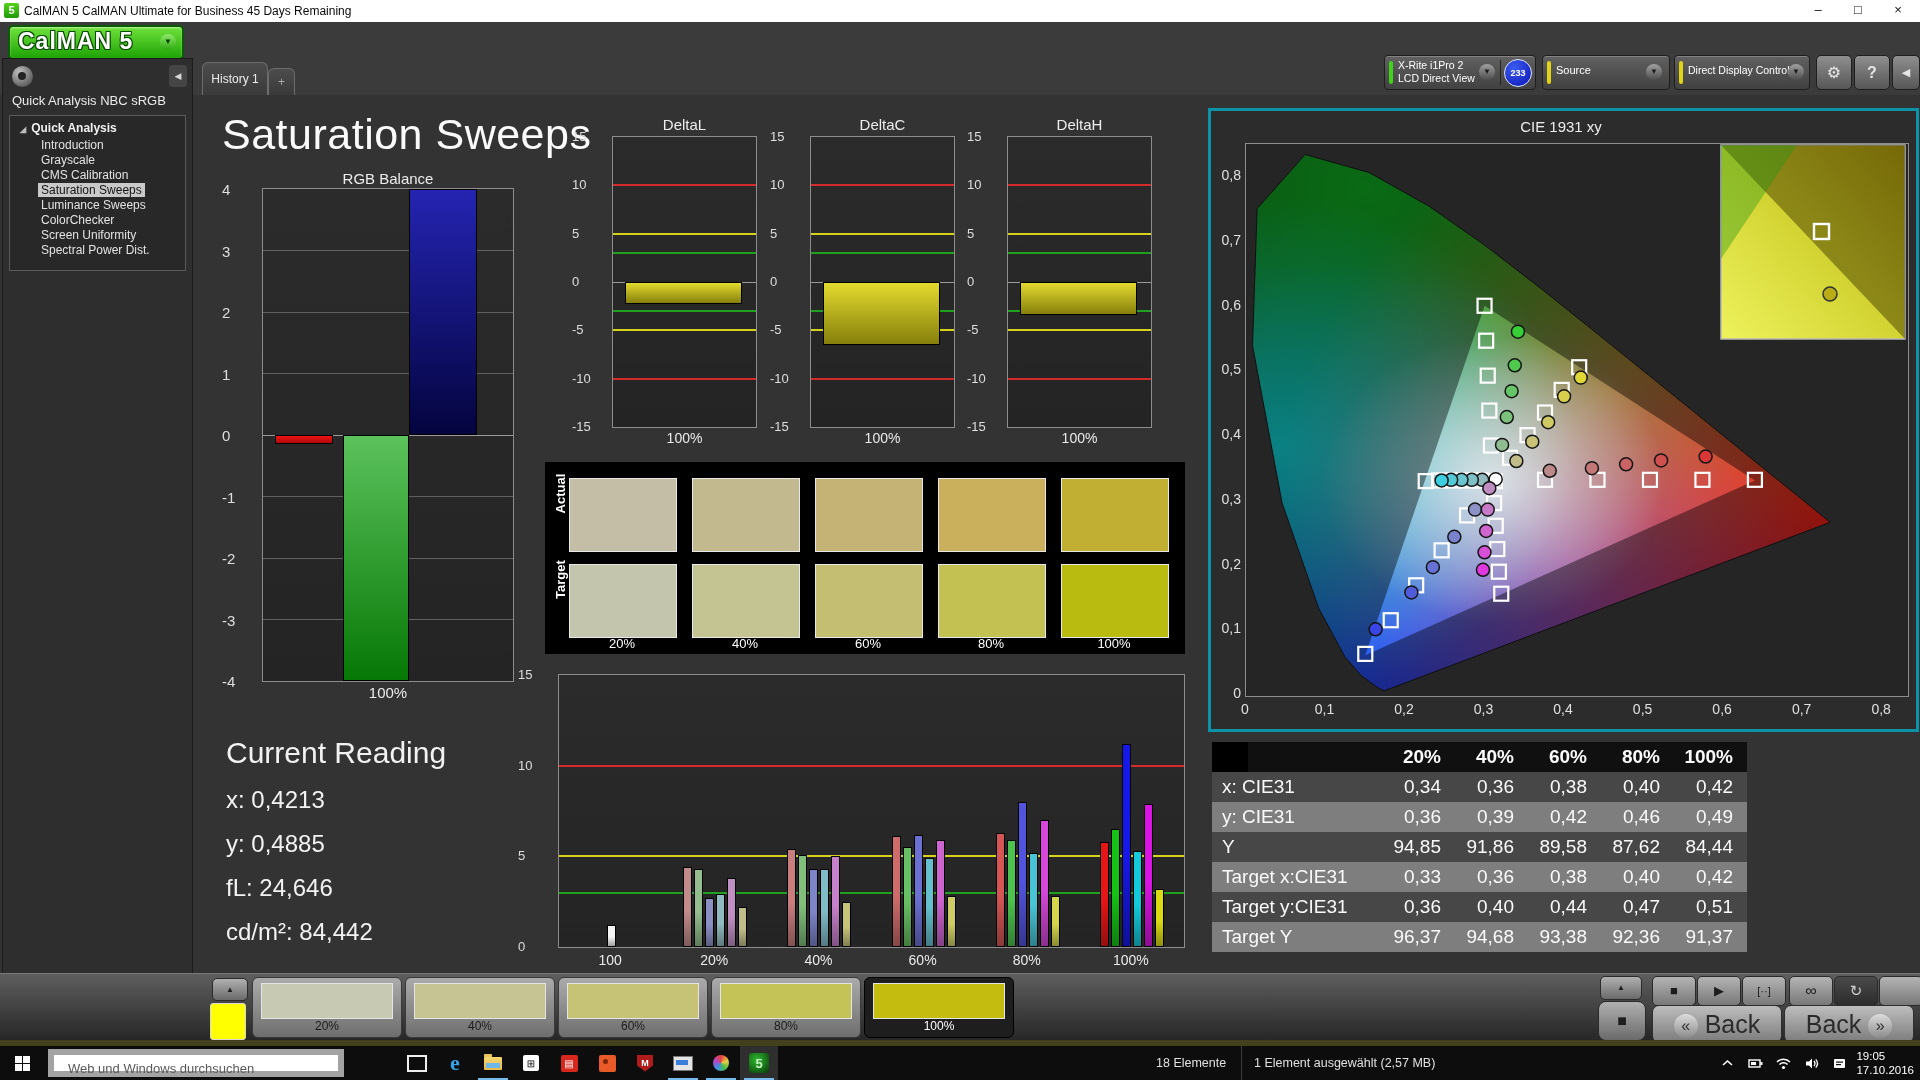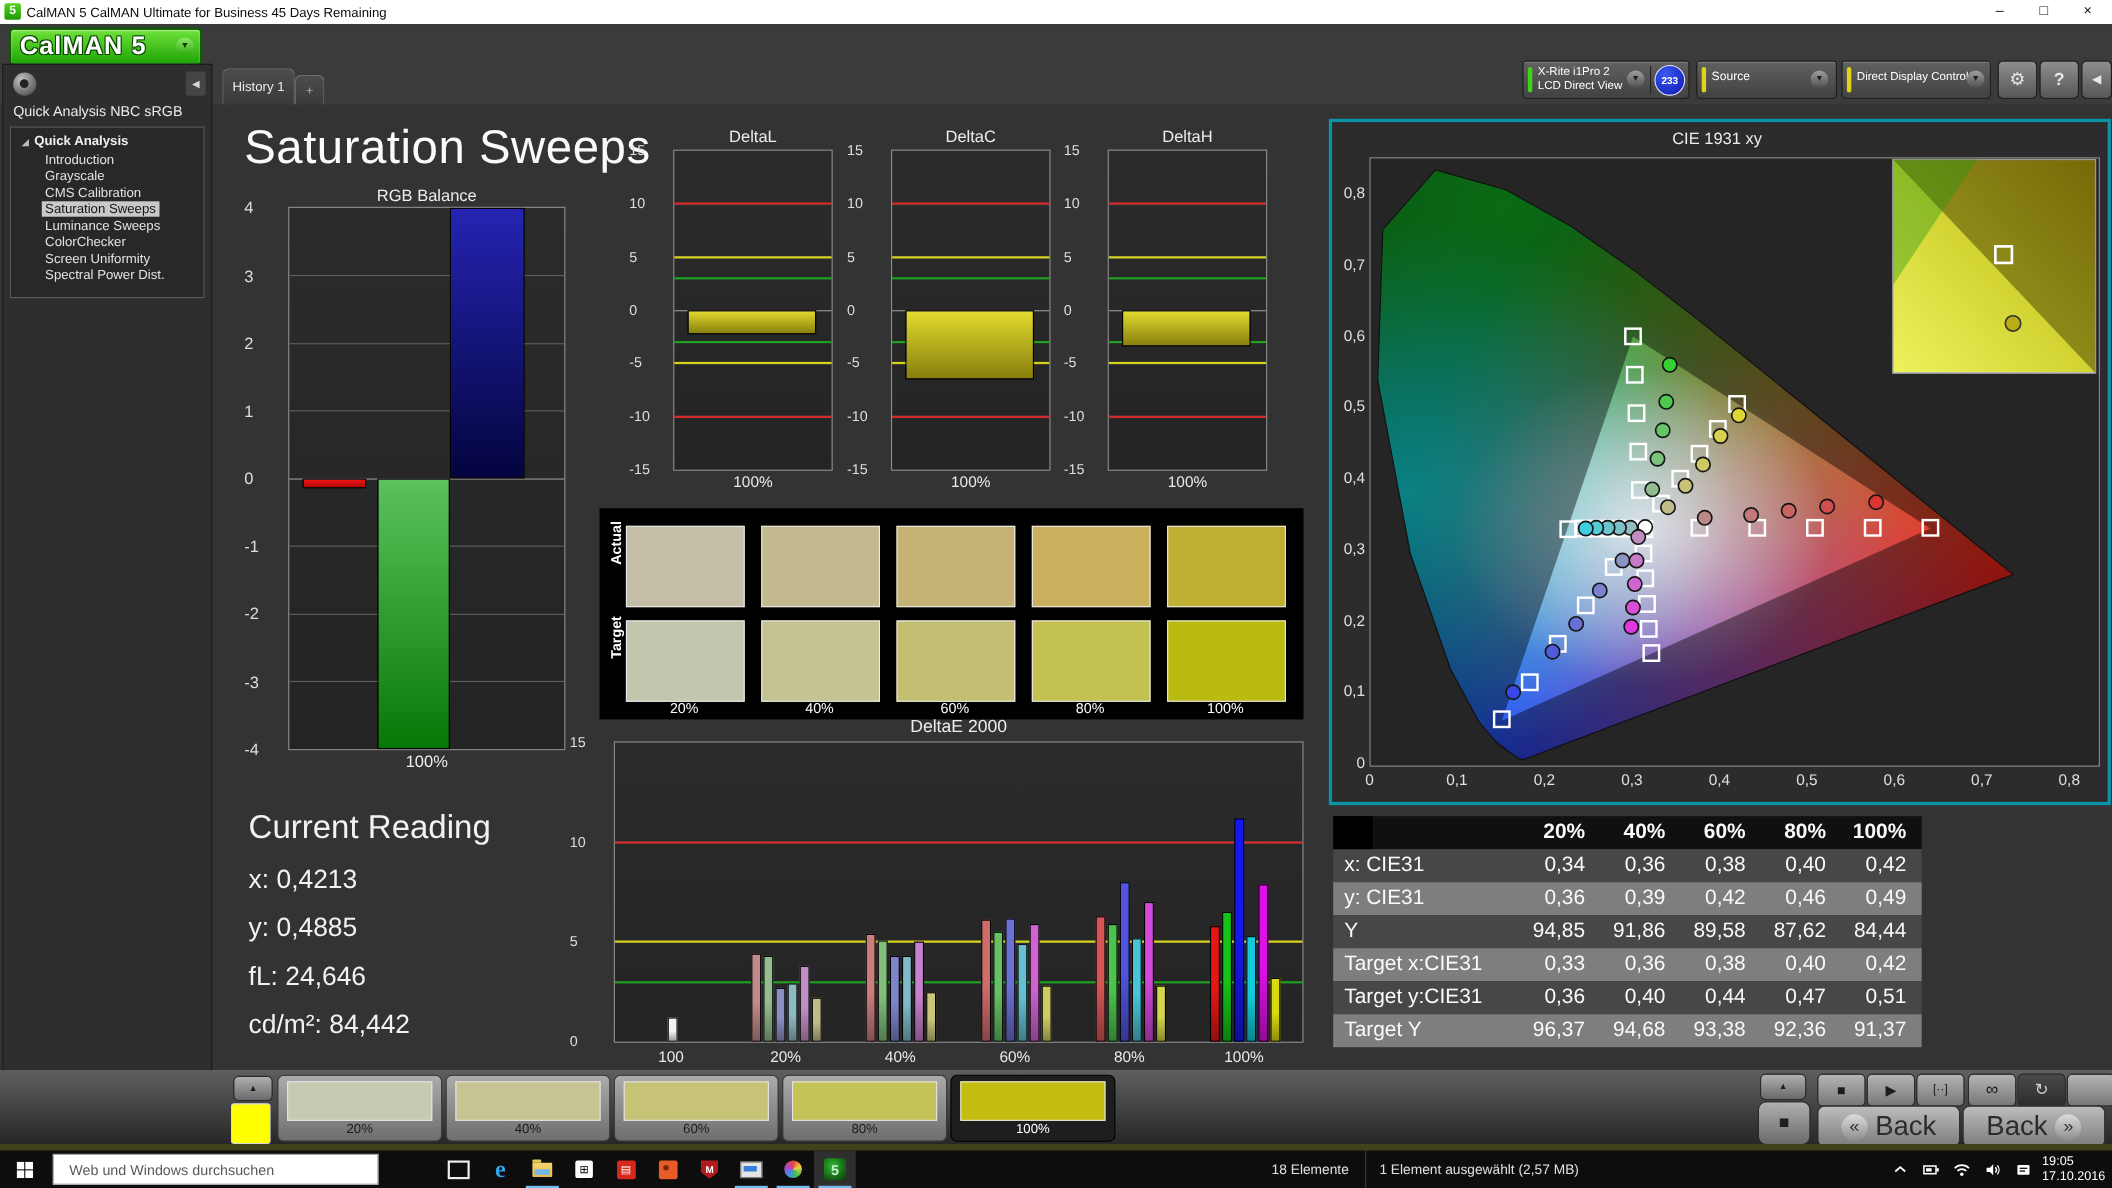--- a/index.html
+++ b/index.html
@@ -96,21 +96,21 @@
   .circ{display:inline-block;width:24px;height:24px;border-radius:50%;background:linear-gradient(#dcdcdc,#8c8c8c);
     font-size:16px;line-height:24px;vertical-align:middle;color:#333;}
   
   .strip{position:absolute;left:0;top:1040px;width:1920px;height:6px;background:#43411b;}
   .tb{position:absolute;left:0;top:1046px;width:1920px;height:34px;background:#0d0d0d;}
   .start{position:absolute;left:0;top:0;width:46px;height:34px;}
   .winlogo{position:absolute;left:15px;top:10px;width:15px;height:15px;
     background:conic-gradient(#fff 0 100%);-webkit-mask:linear-gradient(#000,#000);
     display:grid;grid-template-columns:7px 7px;grid-template-rows:7px 7px;gap:1px;background:none;}
   .winlogo i{background:#fff;}
-  .search{position:absolute;left:48px;top:3px;width:296px;height:28px;background:#fff;border:1px solid #a3a3a3;
+  .search{position:absolute;left:48px;top:3px;width:296px;height:28px;background:#fff;border:6px solid #a3a3a3;
     color:#595959;font-size:13px;line-height:28px;padding-left:14px;box-sizing:border-box;}
   .tbicons{position:absolute;left:398px;top:0;height:34px;display:flex;align-items:stretch;}
   .tbi{position:relative;width:38px;display:flex;align-items:center;justify-content:center;}
   .tbi.active::after{content:"";position:absolute;left:4px;right:4px;bottom:0;height:2px;background:#76b9ed;}
   .tbi.seltab{background:#2f2f2f;}
   .status{position:absolute;top:0;height:34px;line-height:34px;font-size:12.5px;color:#e0e0e0;}
   .tray{position:absolute;right:72px;top:0;height:34px;display:flex;align-items:center;gap:11px;}
   .clock{position:absolute;right:6px;top:3px;font-size:11.5px;line-height:14px;color:#fff;}
   
   .i-taskview{width:16px;height:13px;border:2px solid #eee;}
@@ -314,21 +314,20 @@
         <div class="sw" style="left: 270px; top: 102px; width: 106px; height: 72px; background: rgb(195, 190, 114);"></div>
         <div class="sw" style="left: 393px; top: 102px; width: 106px; height: 72px; background: rgb(194, 193, 82);"></div>
         <div class="sw" style="left: 516px; top: 102px; width: 106px; height: 72px; background: rgb(185, 187, 16);"></div>
         <div class="swcol" style="left: 24px; top: 174px;">20%</div>
         <div class="swcol" style="left: 147px; top: 174px;">40%</div>
         <div class="swcol" style="left: 270px; top: 174px;">60%</div>
         <div class="swcol" style="left: 393px; top: 174px;">80%</div>
         <div class="swcol" style="left: 516px; top: 174px;">100%</div>
       </div>
 
-    <div class="ctitle" style="left:558px;top:630px;width:627px;font-size:16px;">DeltaE 2000</div>
     <div class="plot" id="dePlot" style="left:558px;top:652px;width:625px;height:272px;">
         <div class="grid" style="top: 180.833px;"></div>
         <div class="grid" style="top: 90.1667px;"></div>
         <div class="ref" style="top: 89.6667px; background: rgb(212, 42, 42);"></div>
         <div class="ref" style="top: 180.333px; background: rgb(214, 210, 28);"></div>
         <div class="ref" style="top: 216.6px; background: rgb(31, 160, 31);"></div>
         <div class="tick" style="left: -41px; top: -8px; font-size: 13px;">15</div>
         <div class="tick" style="left: -41px; top: 82.6667px; font-size: 13px;">10</div>
         <div class="tick" style="left: -41px; top: 173.333px; font-size: 13px;">5</div>
         <div class="tick" style="left: -41px; top: 264px; font-size: 13px;">0</div>

